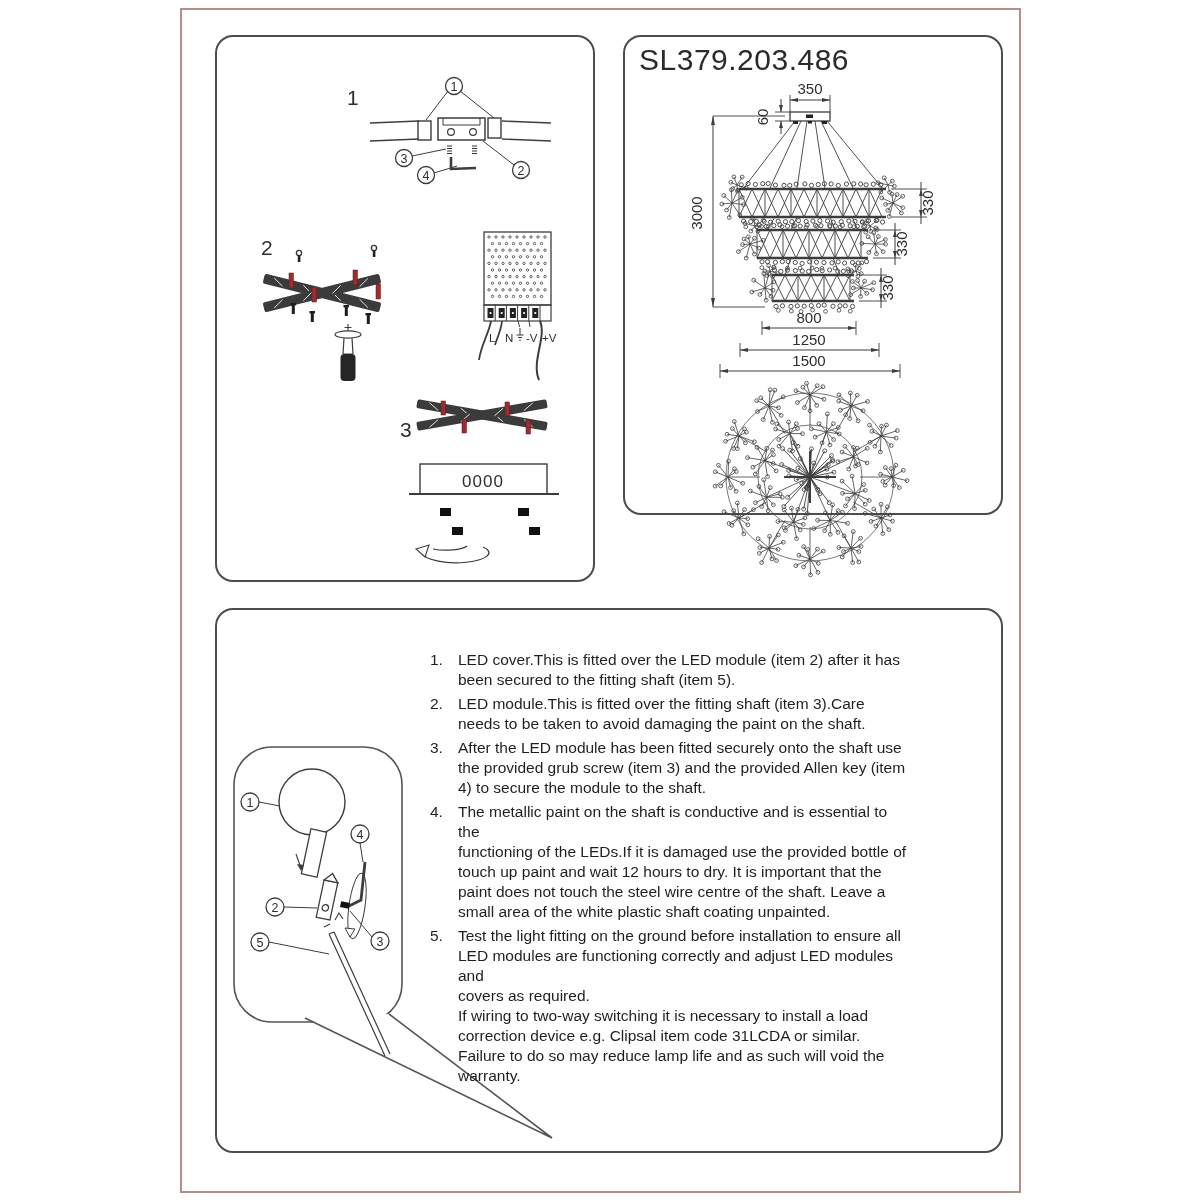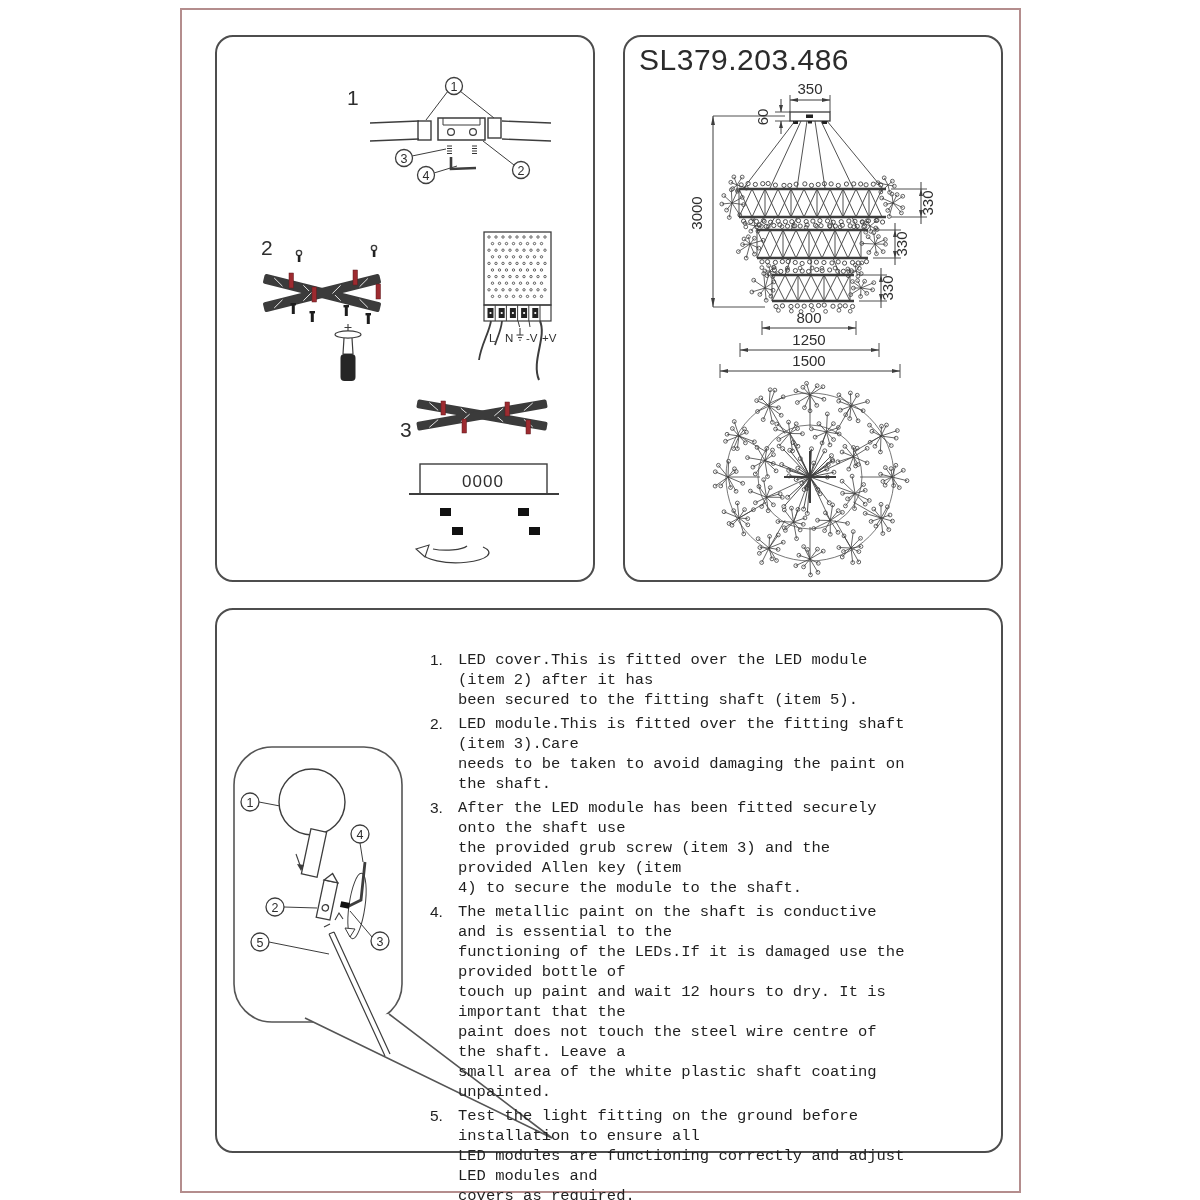--- a/index.html
+++ b/index.html
@@ -2,28 +2,28 @@
 <html><head>
 <meta charset="utf-8">
 <style>
   html,body{margin:0;padding:0;background:#ffffff;}
   .page{position:relative;width:1200px;height:1200px;background:#fff;overflow:hidden;
         font-family:"Liberation Sans",sans-serif;color:#2e2e2e;}
   .red-frame{position:absolute;left:180px;top:8px;width:841px;height:1185px;
              border:2px solid #b48d8d;box-sizing:border-box;}
   .panel{position:absolute;border:2px solid #4d4d4d;border-radius:18px;background:#fff;box-sizing:border-box;}
   .panel-tl{left:215px;top:35px;width:380px;height:547px;}
-  .panel-tr{left:623px;top:35px;width:380px;height:547px;}
+  .panel-tr{left:623px;top:35px;width:380px;height:480px;}
   .panel-b{left:215px;top:608px;width:788px;height:545px;}
   .model-title{position:absolute;left:14px;top:6px;font-size:30px;letter-spacing:.5px;color:#2b2b2b;z-index:2;}
   .panel svg{position:absolute;left:0;top:0;}
   .instructions{position:absolute;left:213px;top:40px;width:478px;}
   .instr-item{display:flex;margin-bottom:4px;font-size:15.5px;line-height:20px;color:#1f1f1f;}
   .instr-num{width:28px;flex:none;}
-  .instr-text{flex:1;white-space:pre-line;font-family:Liberation Mono, monospace;}
+  .instr-text{flex:1;white-space:pre-line;}
   svg text{font-family:"Liberation Sans",sans-serif;fill:#2e2e2e;}
   .lbl-sec{font-size:21px;}
   .lbl-dim{font-size:15px;}
   .lbl-call{font-size:12.5px;}
   .lbl-term{font-size:11.5px;}
   .ln{stroke:#3d3d3d;fill:none;}
 </style>
 </head>
 <body>
 

